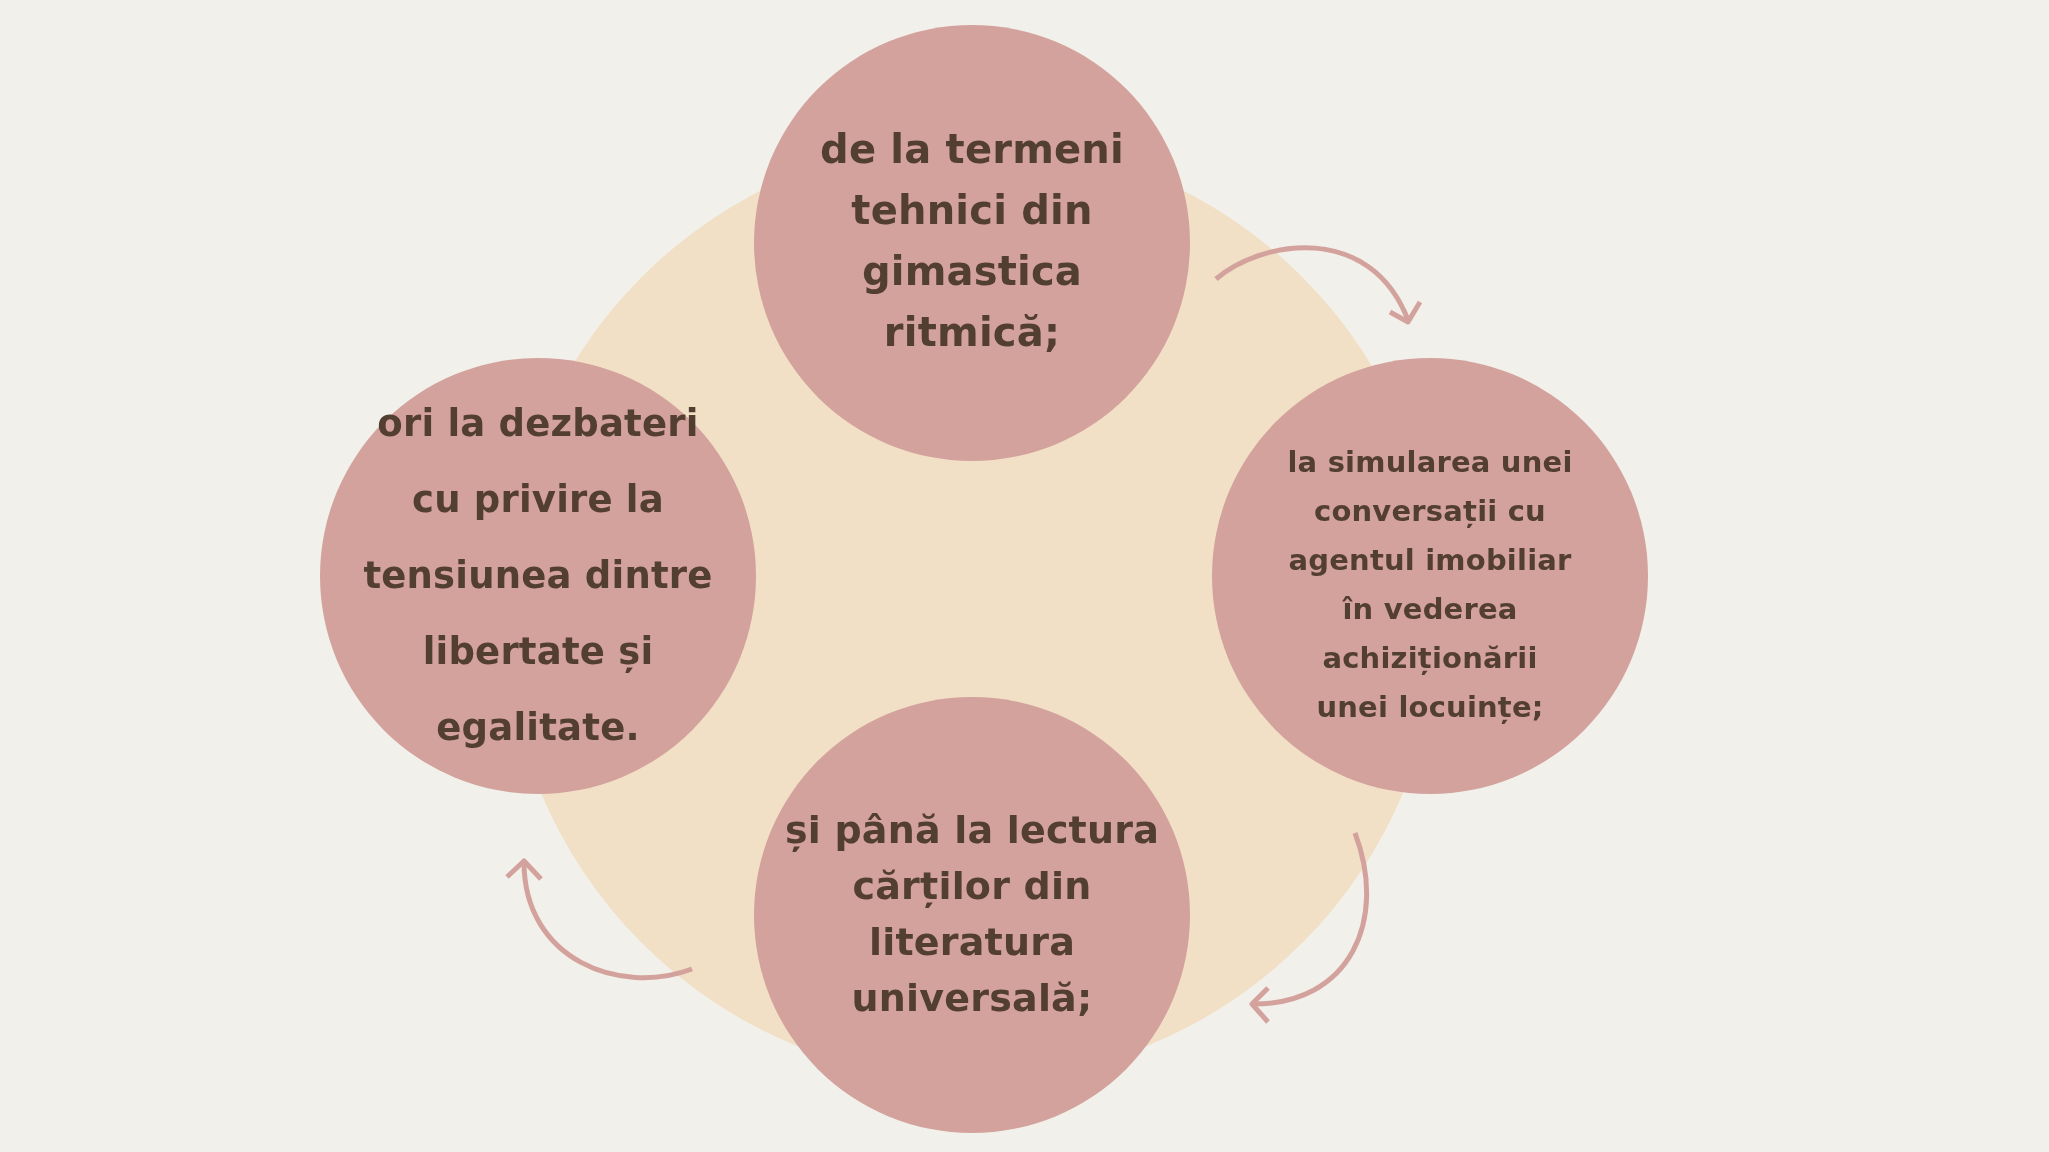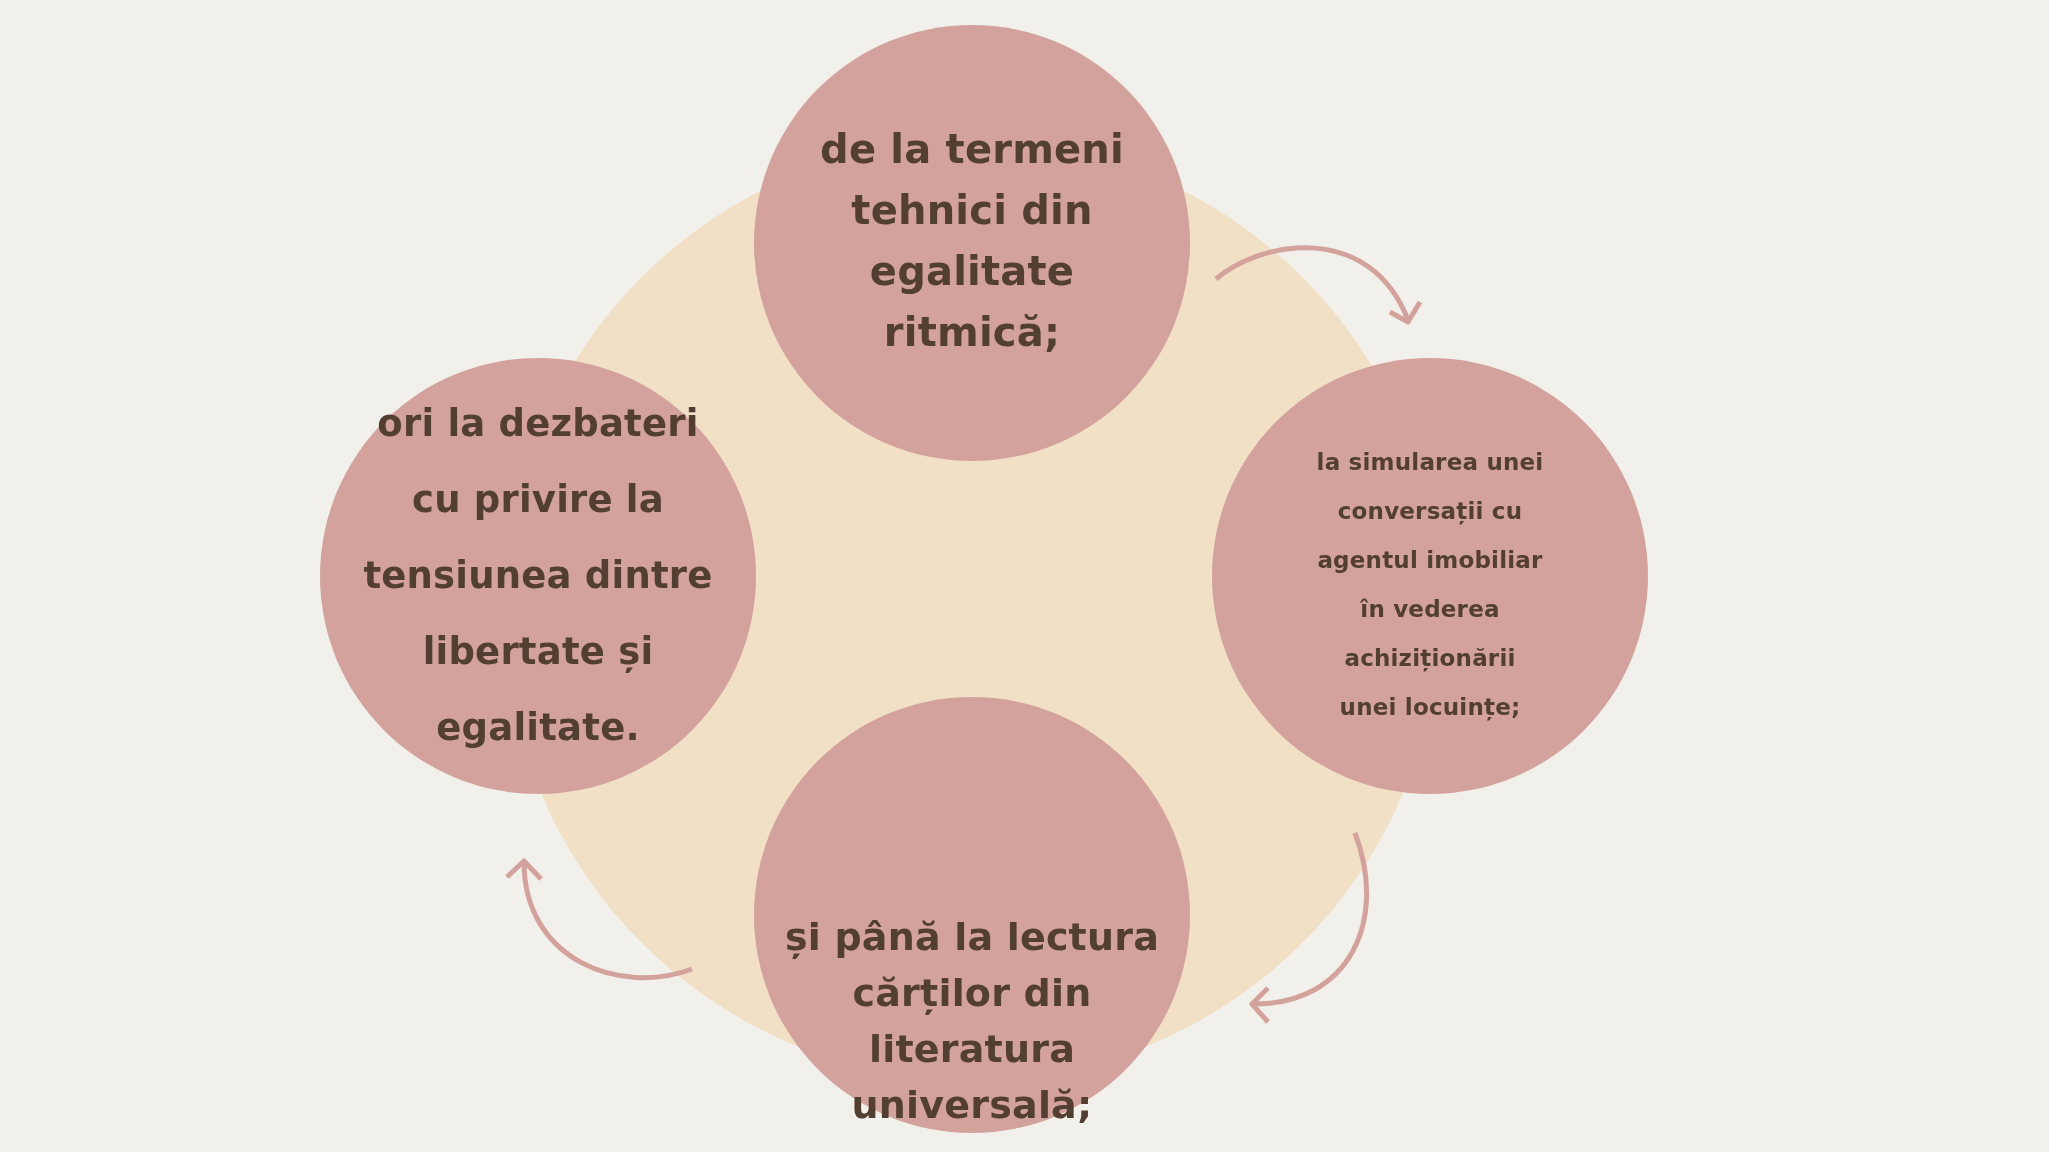--- a/index.html
+++ b/index.html
@@ -27,36 +27,36 @@
   }
   .node-text {
     color: #533f31;
     font-weight: bold;
     white-space: pre-line;
     letter-spacing: 0.2px;
   }
   #node-top { left: 754px; top: 25px; }
   #node-top .node-text { font-size: 40px; line-height: 61px; margin-top: -4px; }
   #node-right { left: 1212px; top: 358px; }
-  #node-right .node-text { font-size: 23px; line-height: 49px; margin-top: 17px; }
-  #node-bottom { left: 754px; top: 697px; align-items: flex-end; }
+  #node-right .node-text { font-size: 29px; line-height: 49px; margin-top: 17px; }
+  #node-bottom { left: 754px; top: 697px; }
   #node-bottom .node-text { font-size: 38px; line-height: 56px; margin-top: -2px; }
   #node-left { left: 320px; top: 358px; }
   #node-left .node-text { font-size: 37px; line-height: 76px; }
   svg.arrows { position: absolute; left: 0; top: 0; }
 </style>
 </head>
 <body>
 
 <div class="big-circle"></div>
 
 <div class="node" id="node-top">
   <div class="node-text">de la termeni
 tehnici din
-egalitate
+gimastica
 ritmică;</div>
 </div>
 
 <div class="node" id="node-right">
   <div class="node-text">la simularea unei
 conversații cu
 agentul imobiliar
 în vederea
 achiziționării
 unei locuințe;</div>

